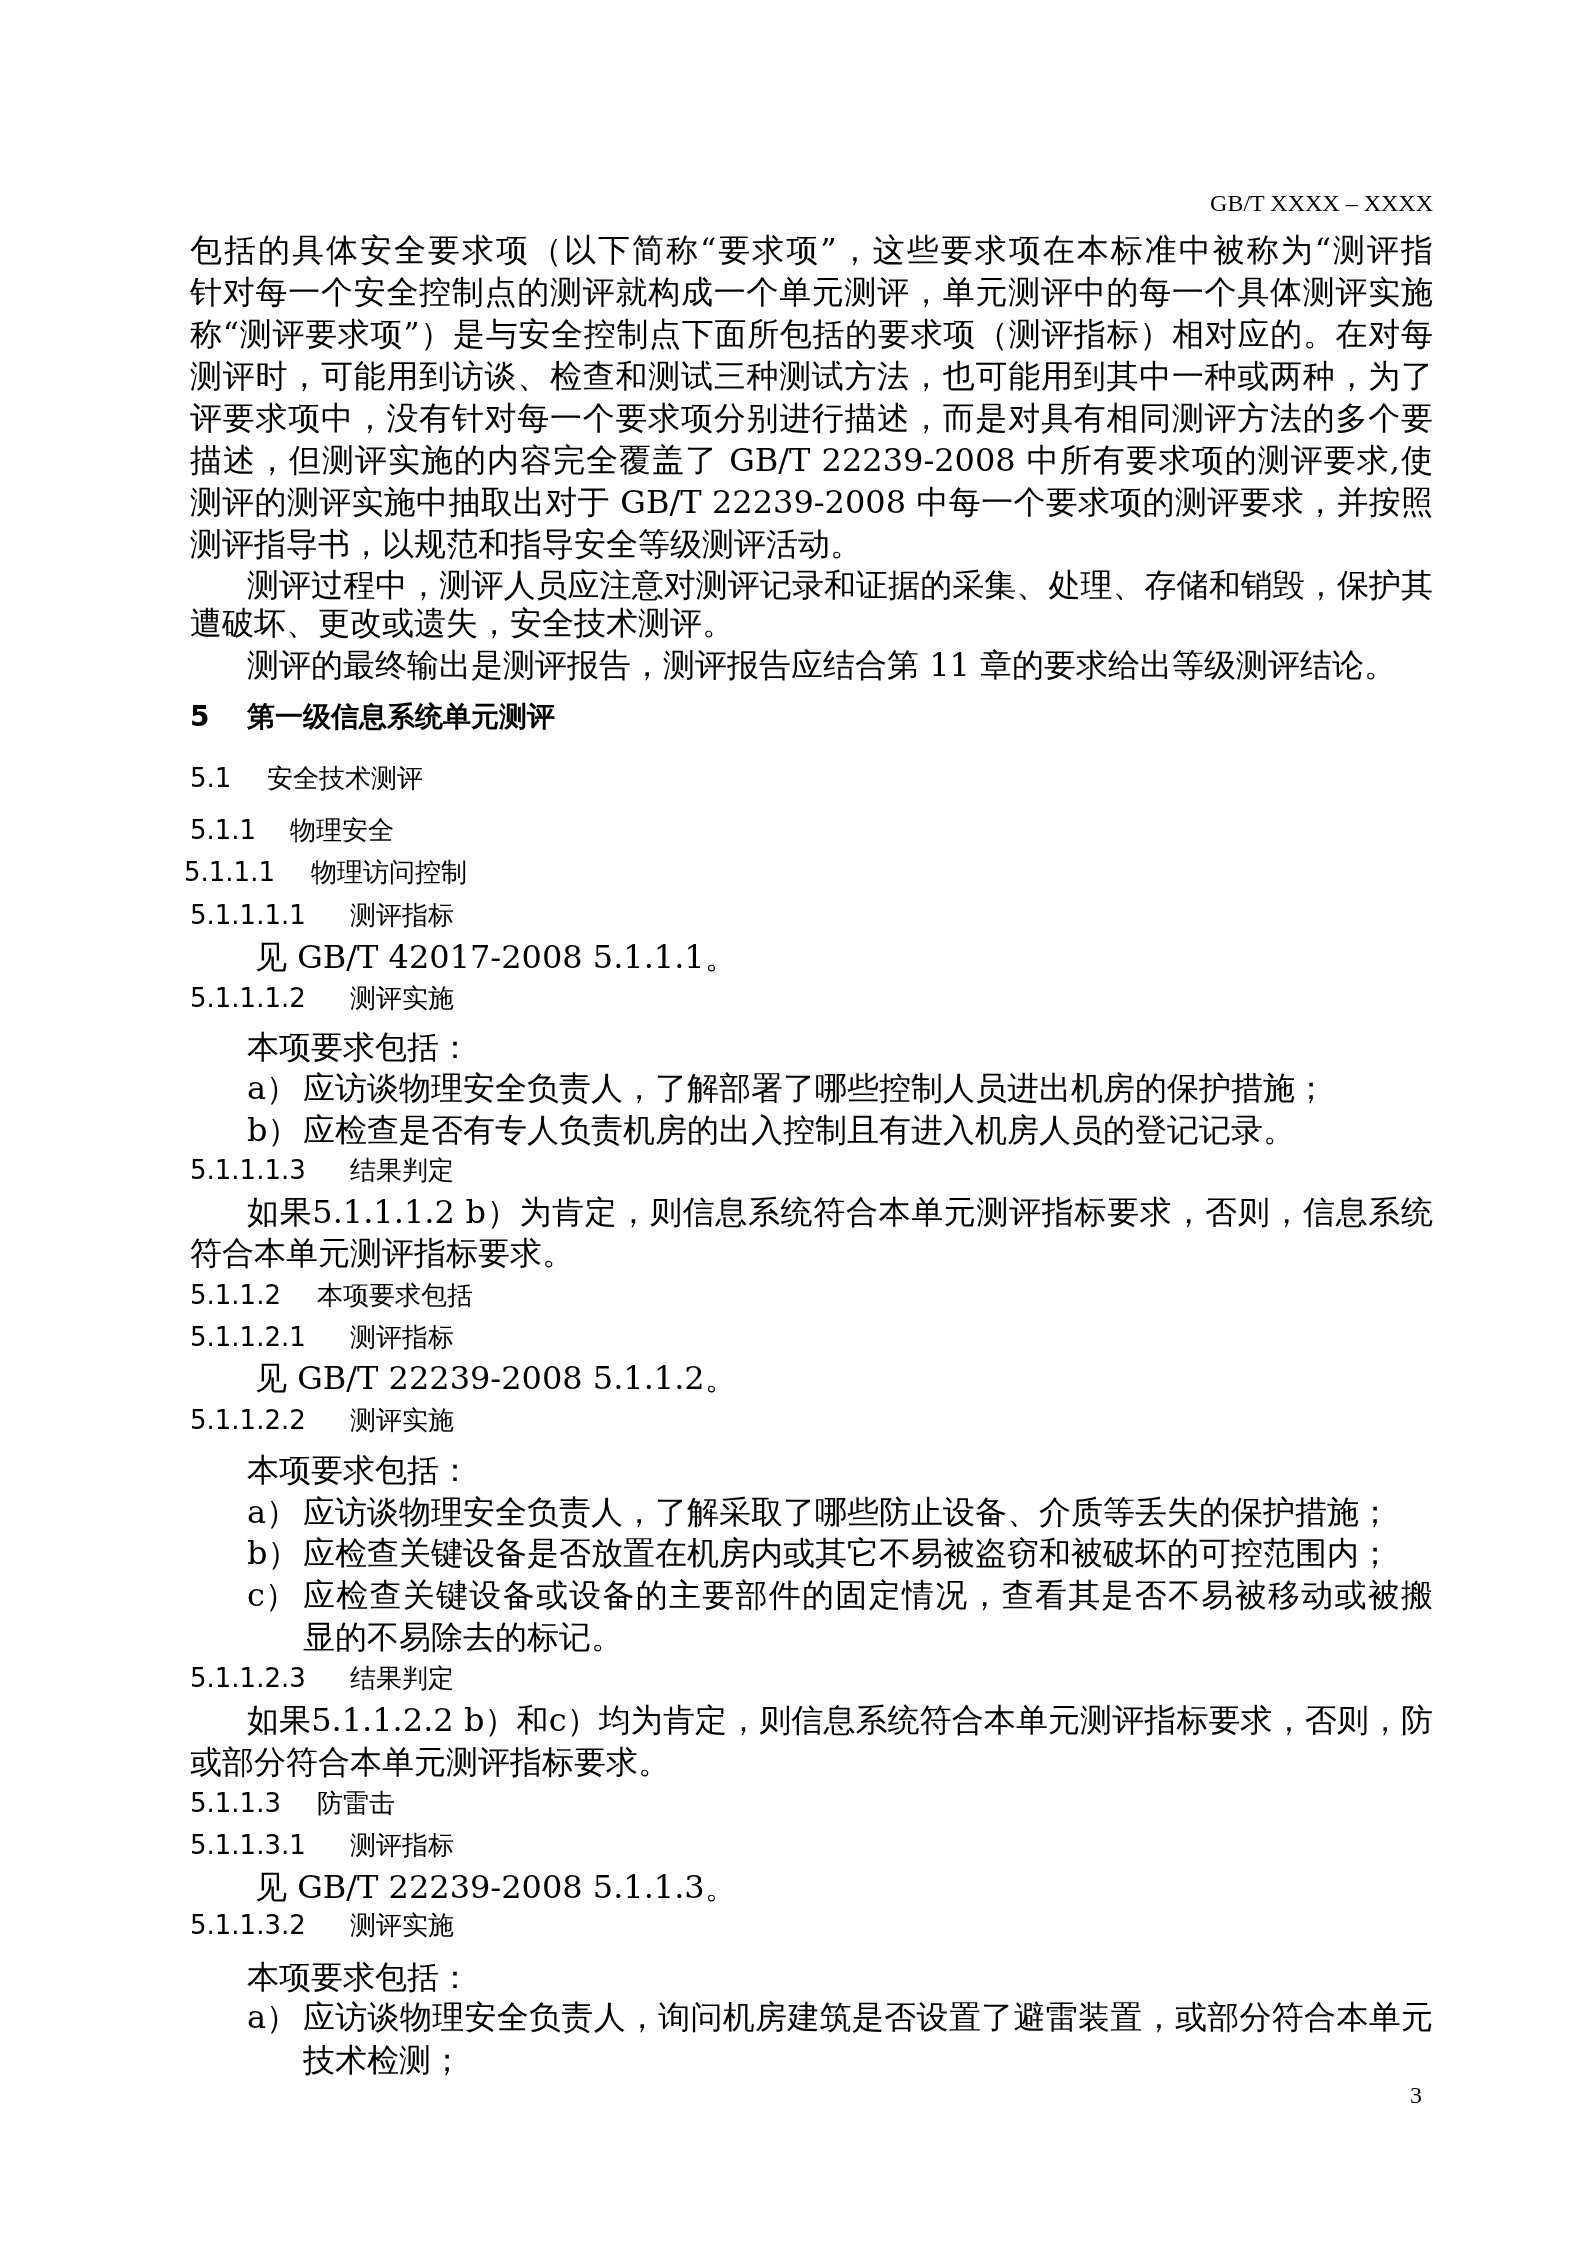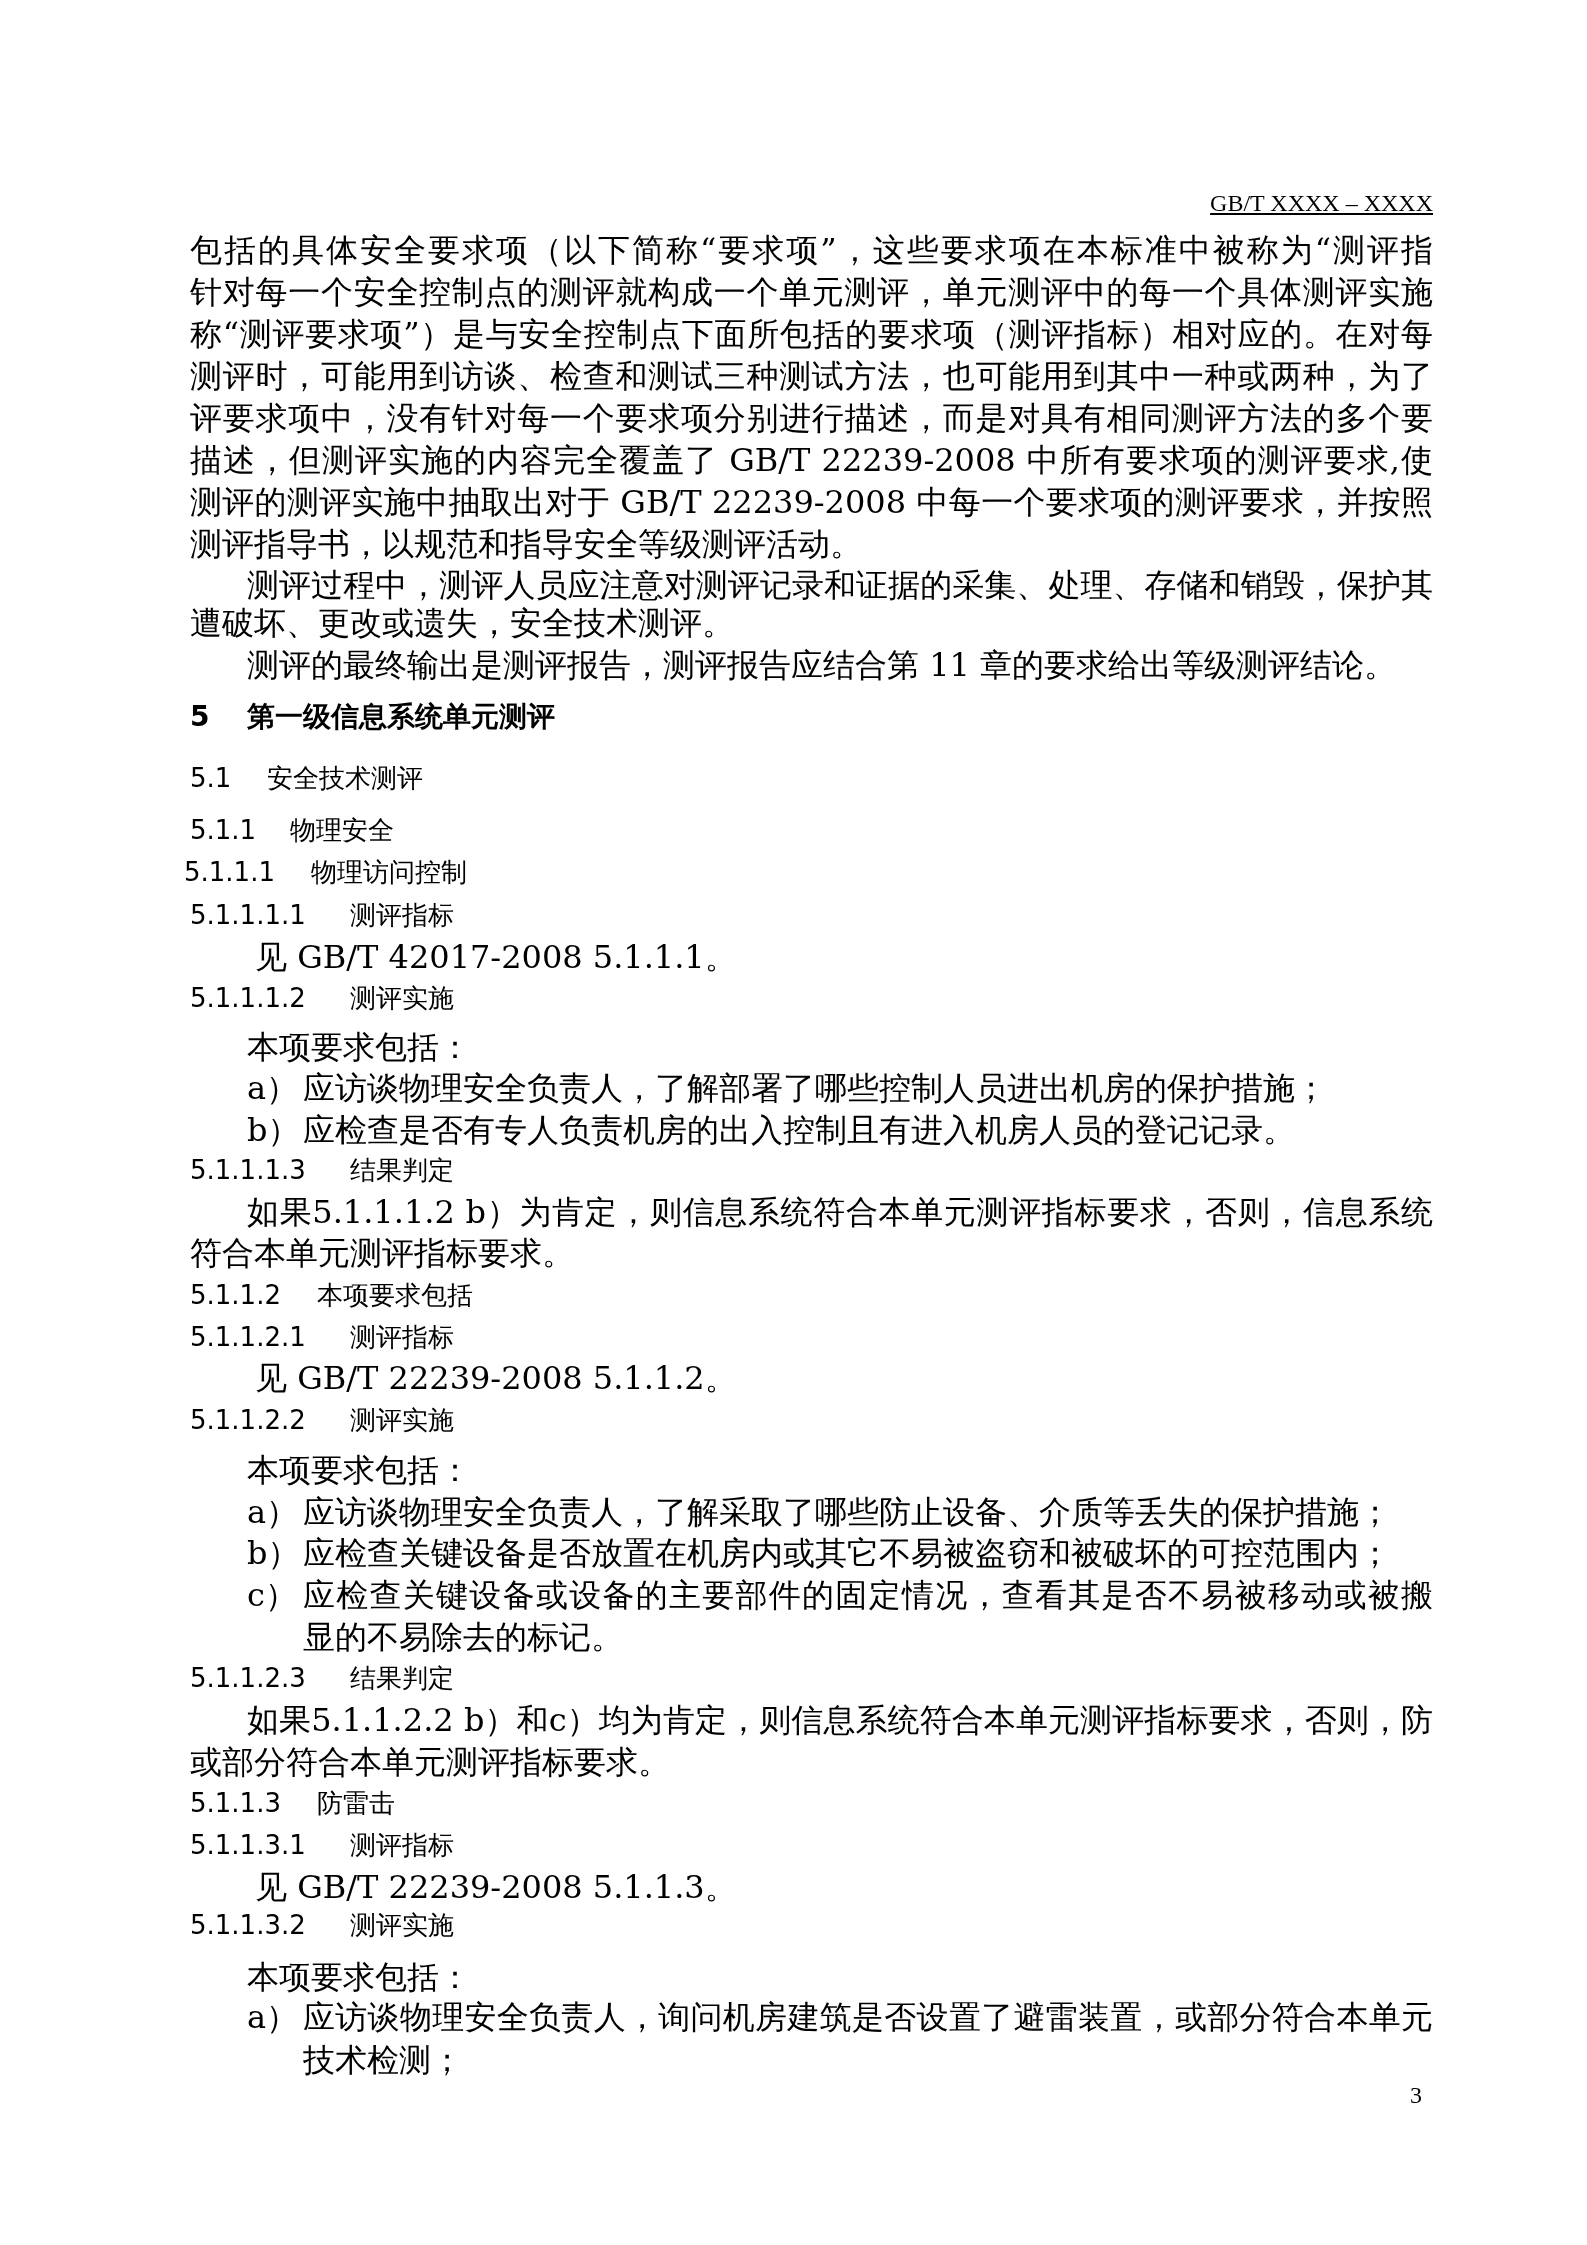--- a/index.html
+++ b/index.html
@@ -1,20 +1,20 @@
 <!DOCTYPE html>
 <html><head>
 <meta charset="utf-8">
 <style>
   html, body { margin:0; padding:0; background:#ffffff; }
   body { width:1587px; height:2245px; position:relative; overflow:hidden;
          font-family:"DejaVu Serif","Liberation Serif",serif; color:#000; }
   .line { position:absolute; white-space:nowrap; font-size:32px; line-height:34px; }
   .full { text-align:justify; text-align-last:justify; white-space:normal; overflow:hidden; height:34px; }
-  .hdr { position:absolute; right:154px; top:190px; font-family:"Liberation Serif","DejaVu Serif",serif; font-size:24px;text-decoration:underline; }
+  .hdr { position:absolute; right:154px; top:190px; font-family:"Liberation Serif","DejaVu Serif",serif; font-size:24px; }
   .pnum { position:absolute; left:1410px; top:2082px; font-family:"Liberation Serif",serif; font-size:24px; }
   .h1 { font-family:"DejaVu Sans","Liberation Sans",sans-serif; font-weight:bold; font-size:28px; }
   .h { font-family:"DejaVu Sans","Liberation Sans",sans-serif; font-size:26px; }
 </style>
 </head>
 <body>
 
 <div class="hdr">GB/T XXXX  –  XXXX</div>
 
 <div>

